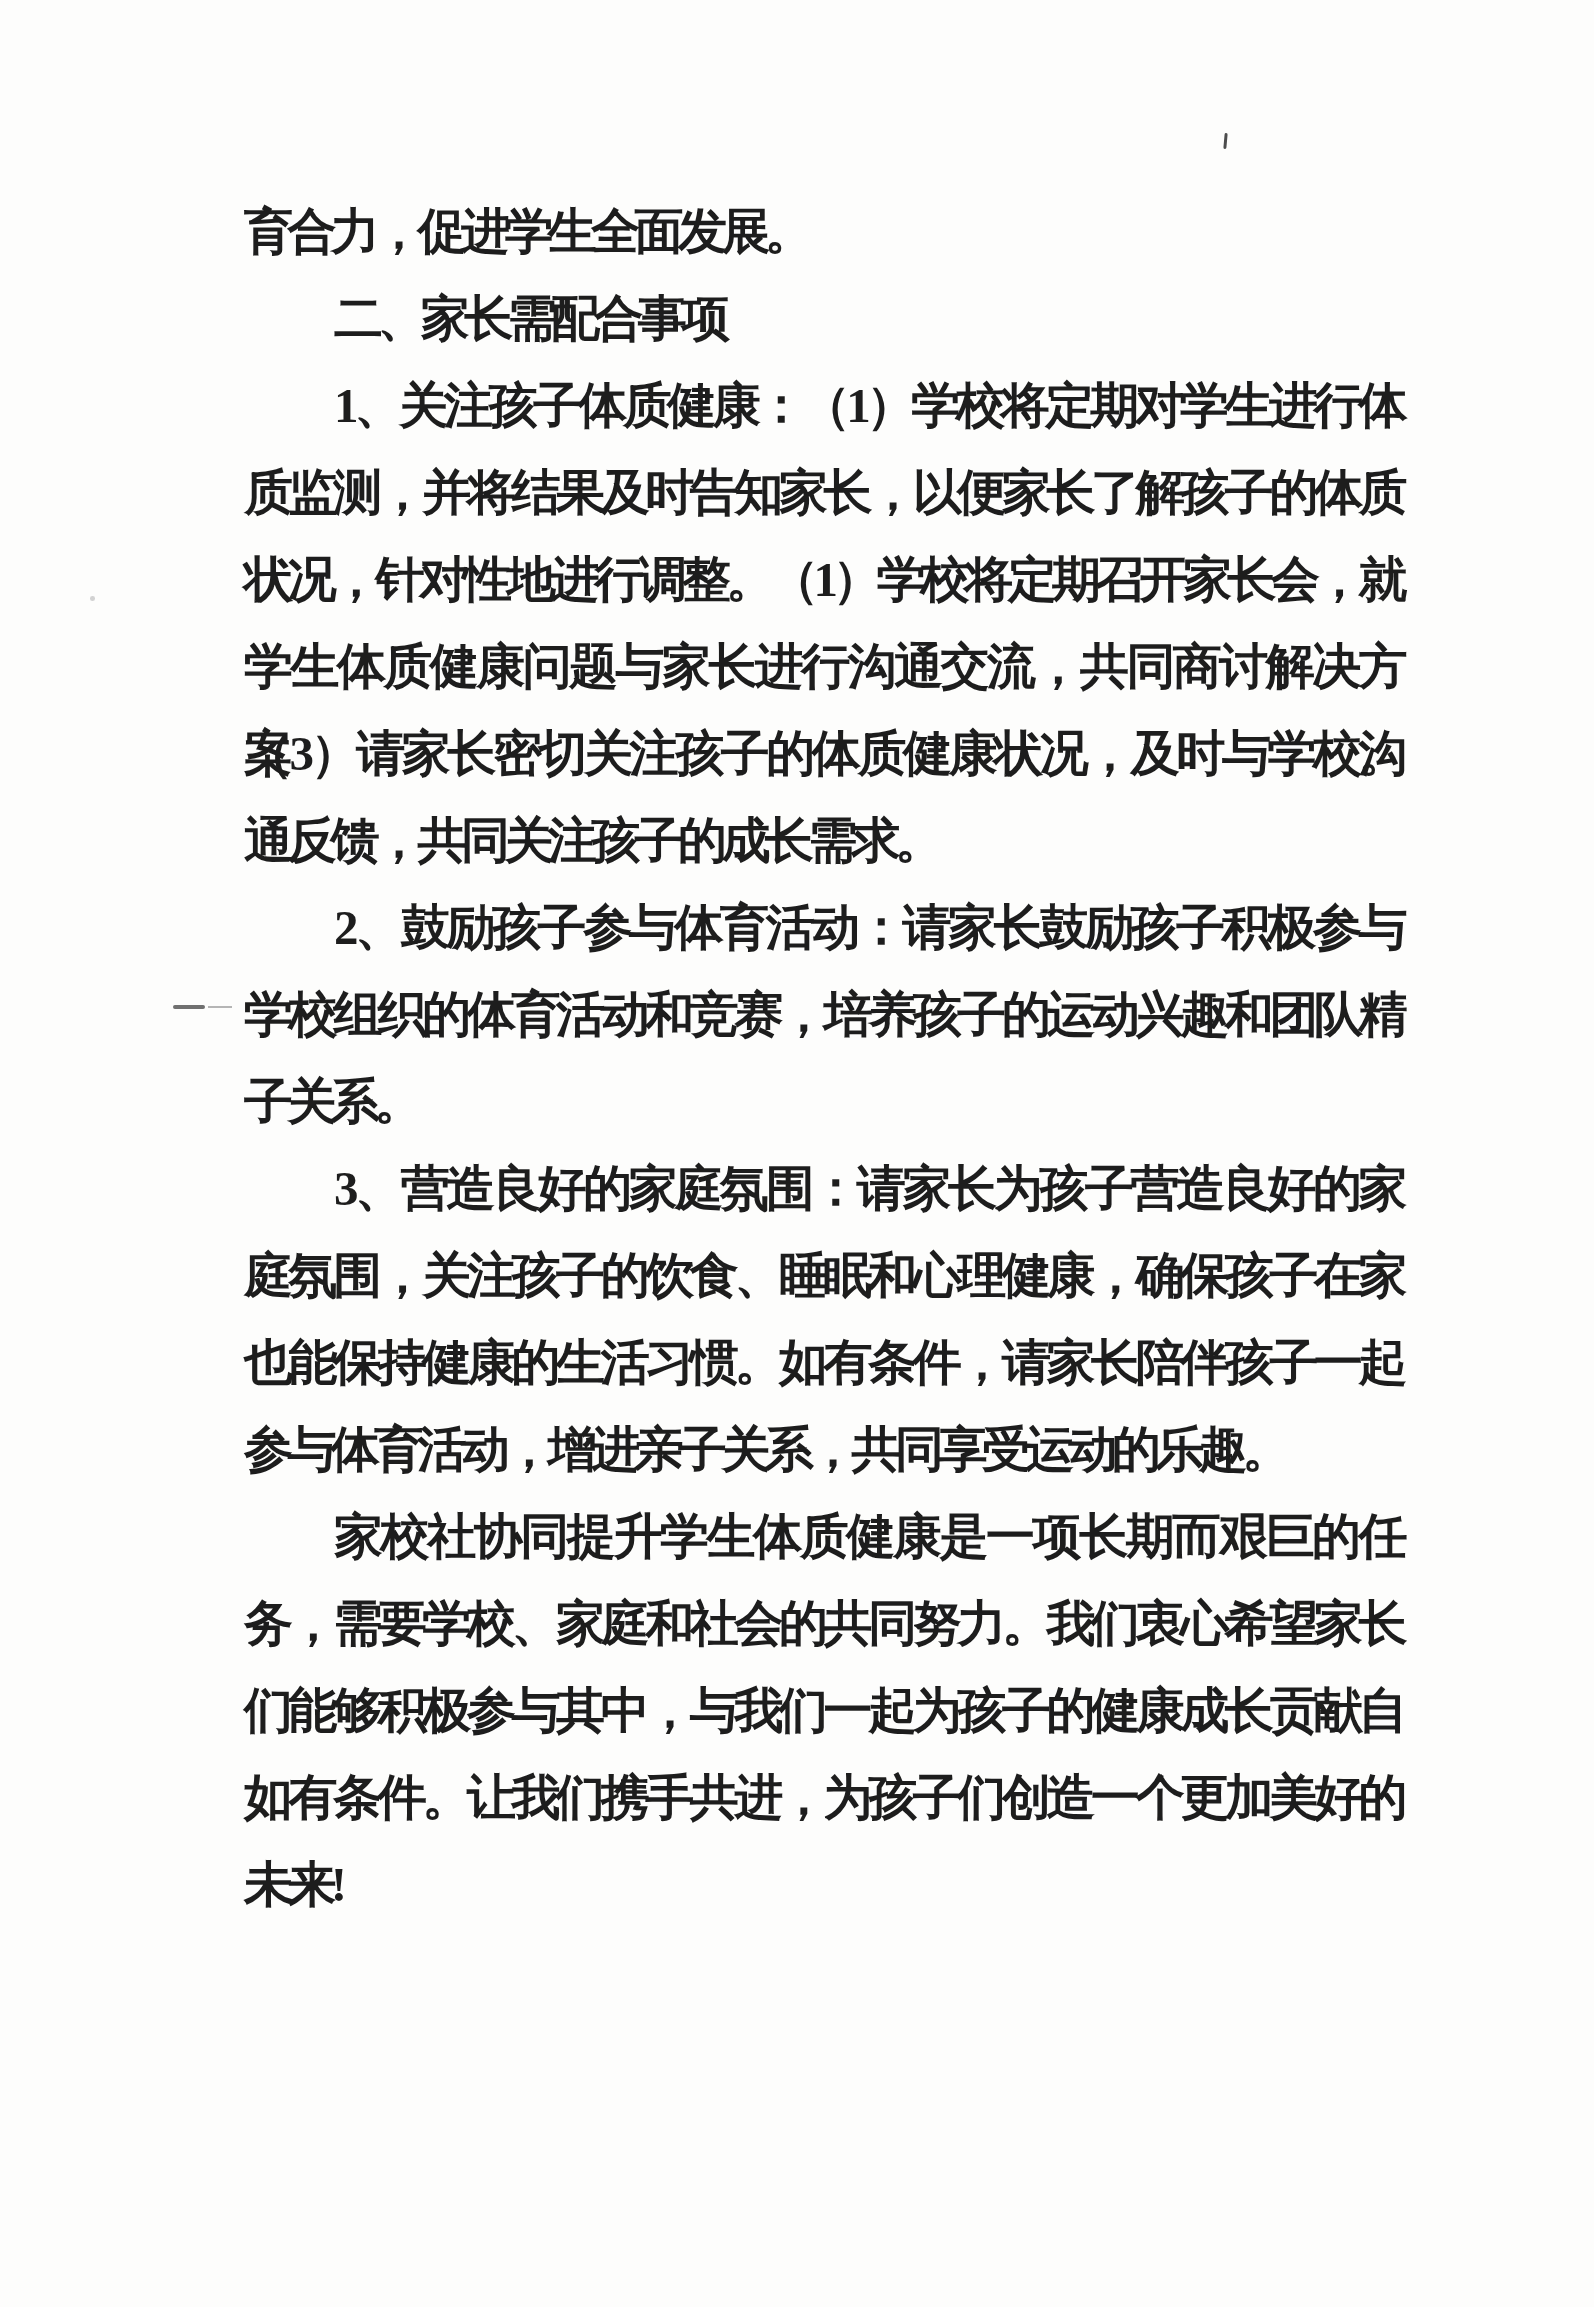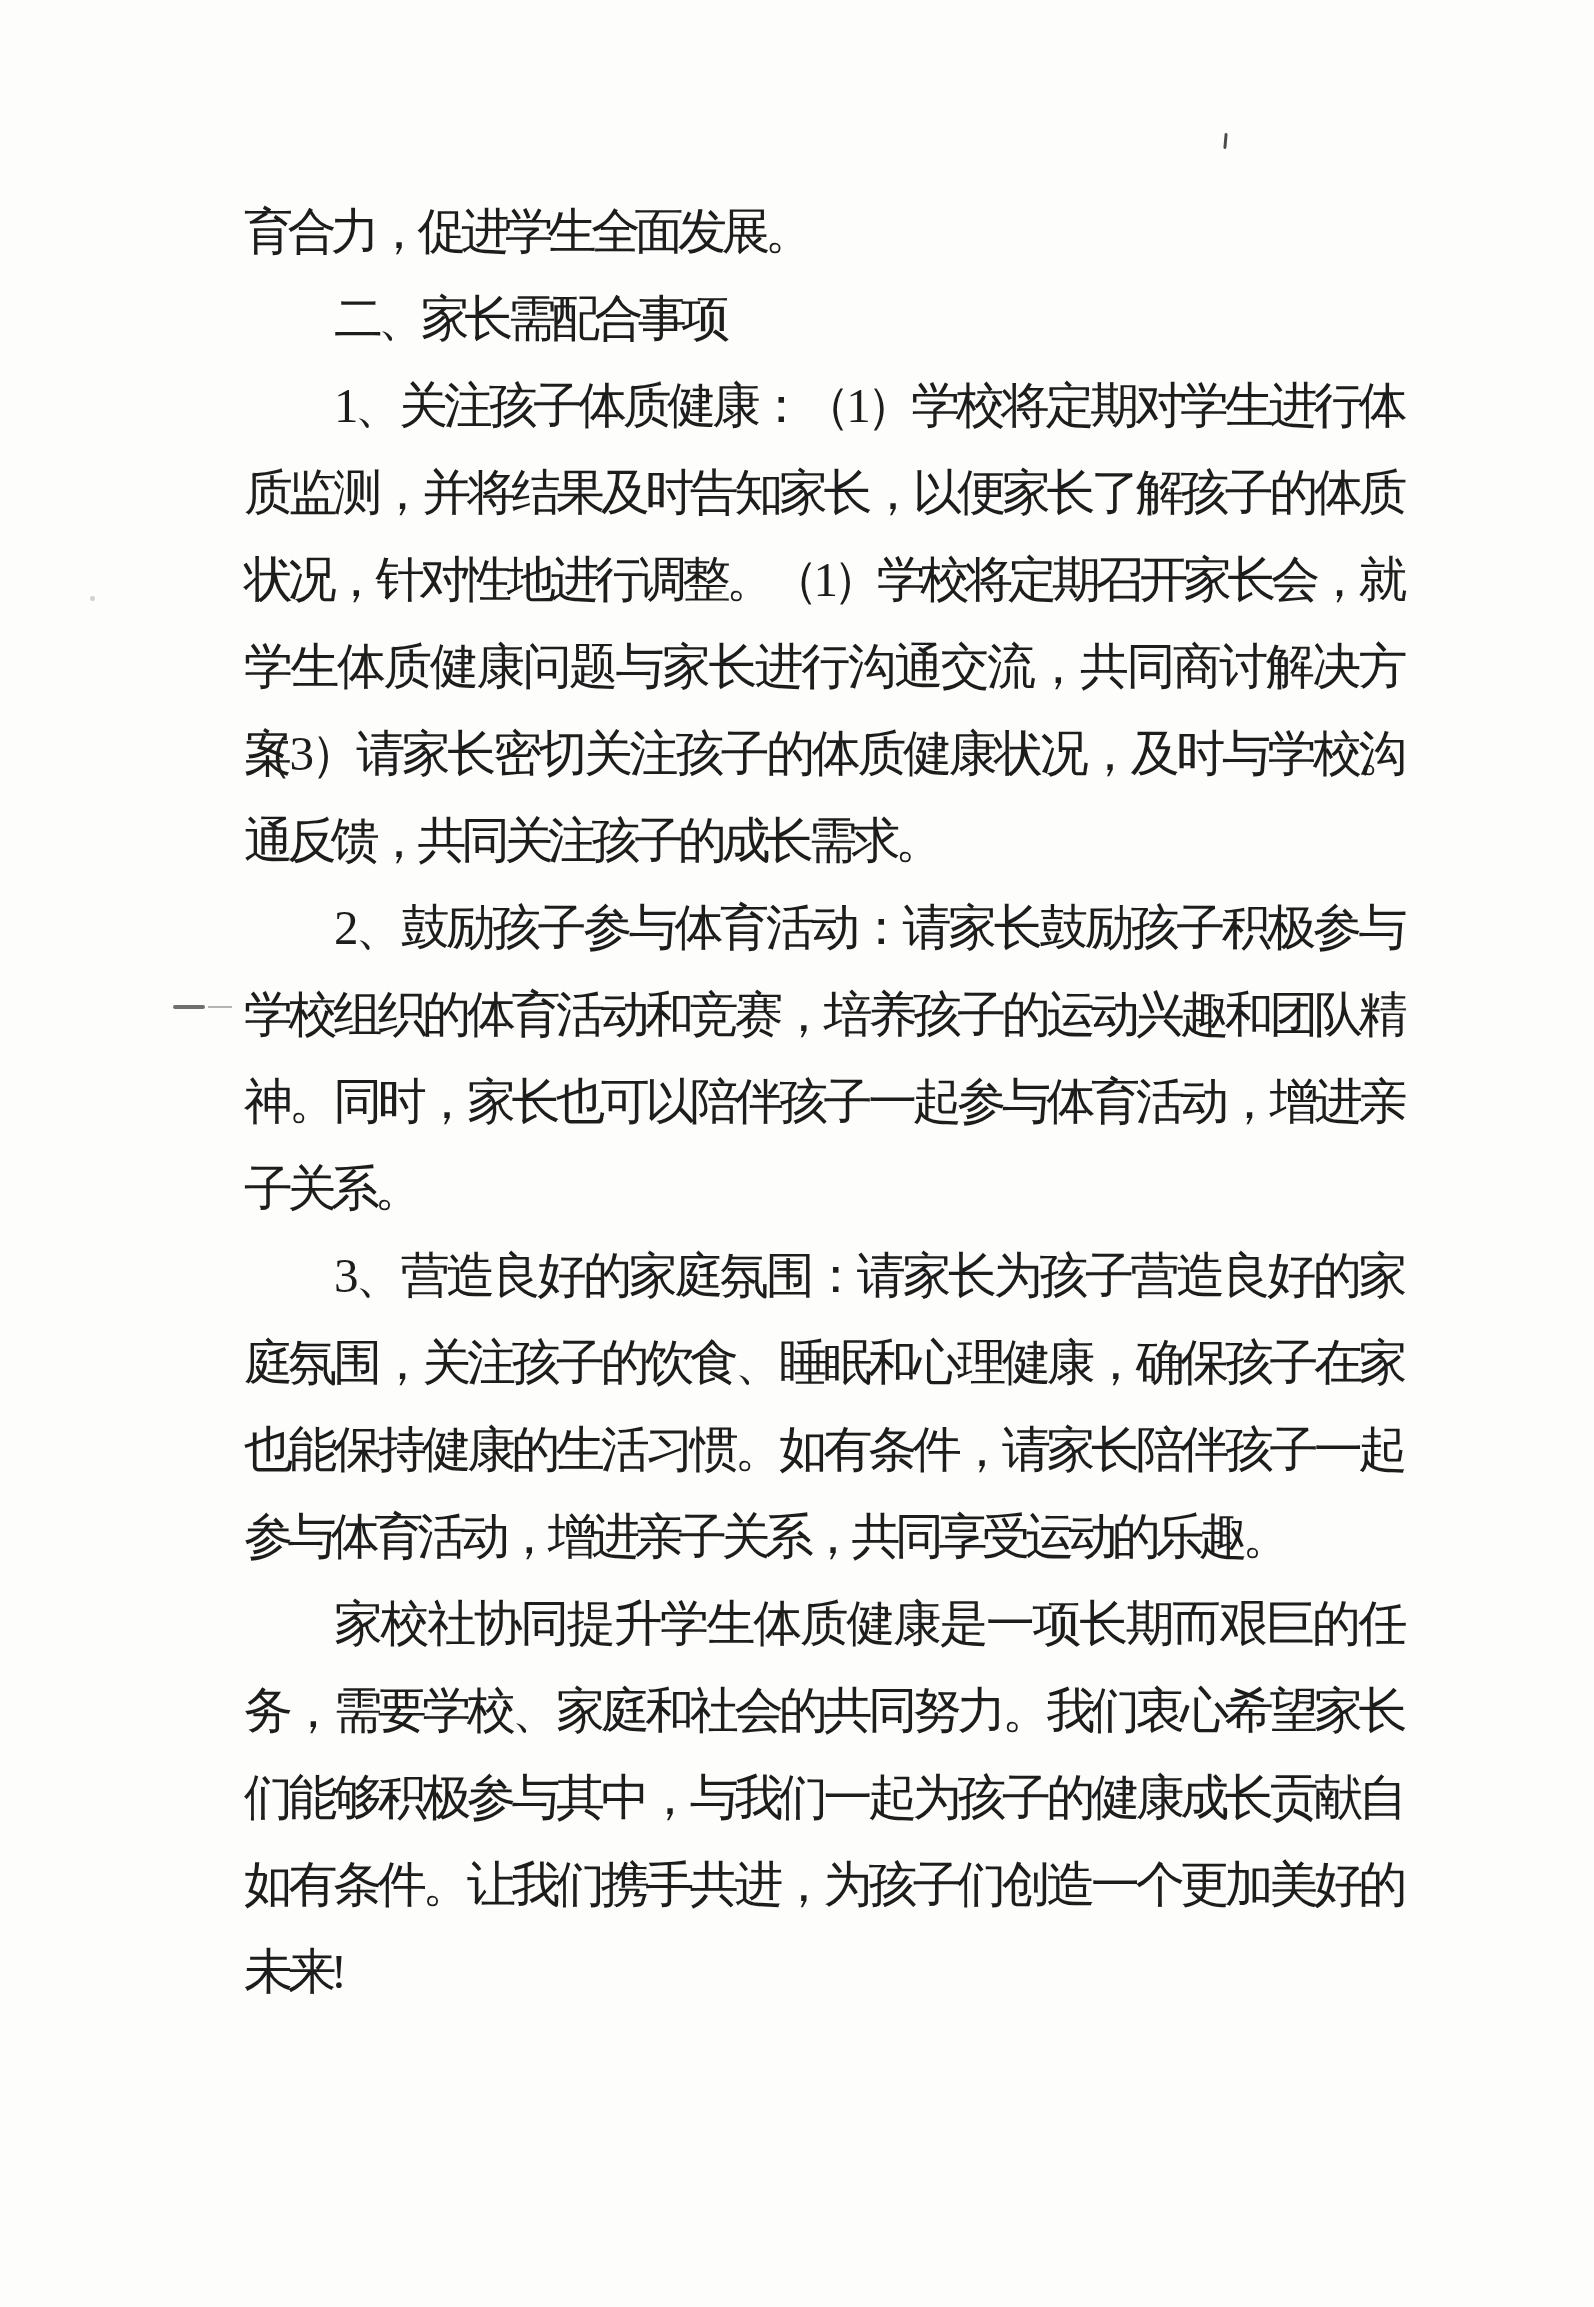--- a/index.html
+++ b/index.html
@@ -22,21 +22,21 @@
     top: 188px;
     width: 1158px;
   }
   .line {
     height: 87px;
     line-height: 87px;
     font-size: 49px;
     letter-spacing: -5.6px;
     white-space: nowrap;
     color: #1d1d1d;
-    font-weight: 400;
+    font-weight: 700;
   }
   .line.jst {
     white-space: normal;
     text-align: justify;
     text-align-last: justify;
   }
   .line.ind {
     padding-left: 90px;
   }
   
@@ -91,21 +91,20 @@
     <div class="line">育合力，促进学生全面发展。</div>
     <div class="line ind">二、家长需配合事项</div>
     <div class="line ind jst">1、关注孩子体质健康：（1）学校将定期对学生进行体</div>
     <div class="line jst">质监测，并将结果及时告知家长，以便家长了解孩子的体质</div>
     <div class="line jst">状况，针对性地进行调整。（1）学校将定期召开家长会，就</div>
     <div class="line jst">学生体质健康问题与家长进行沟通交流，共同商讨解决方案。</div>
     <div class="line jst">（3）请家长密切关注孩子的体质健康状况，及时与学校沟</div>
     <div class="line">通反馈，共同关注孩子的成长需求。</div>
     <div class="line ind jst">2、鼓励孩子参与体育活动：请家长鼓励孩子积极参与</div>
     <div class="line jst">学校组织的体育活动和竞赛，培养孩子的运动兴趣和团队精</div>
-    <div class="line jst">神。同时，家长也可以陪伴孩子一起参与体育活动，增进亲</div>
     <div class="line">子关系。</div>
     <div class="line ind jst">3、营造良好的家庭氛围：请家长为孩子营造良好的家</div>
     <div class="line jst">庭氛围，关注孩子的饮食、睡眠和心理健康，确保孩子在家</div>
     <div class="line jst">也能保持健康的生活习惯。如有条件，请家长陪伴孩子一起</div>
     <div class="line">参与体育活动，增进亲子关系，共同享受运动的乐趣。</div>
     <div class="line ind jst">家校社协同提升学生体质健康是一项长期而艰巨的任</div>
     <div class="line jst">务，需要学校、家庭和社会的共同努力。我们衷心希望家长</div>
     <div class="line jst">们能够积极参与其中，与我们一起为孩子的健康成长贡献自</div>
     <div class="line jst">如有条件。让我们携手共进，为孩子们创造一个更加美好的</div>
     <div class="line">未来!</div>

